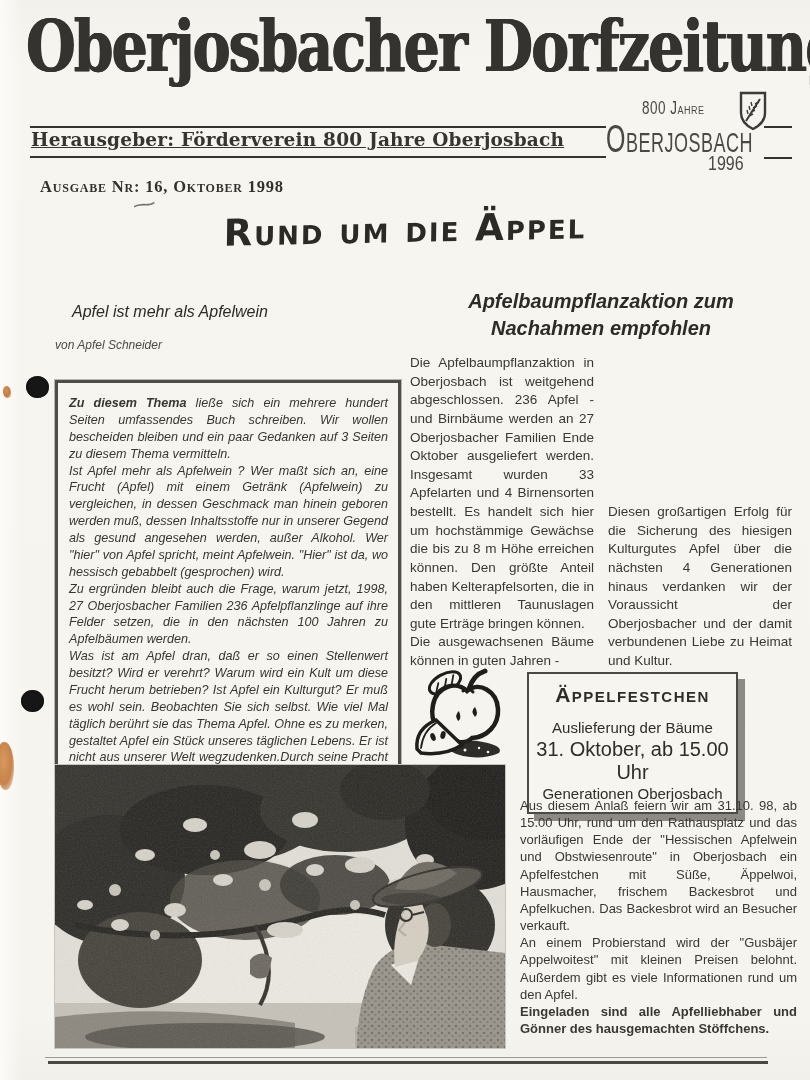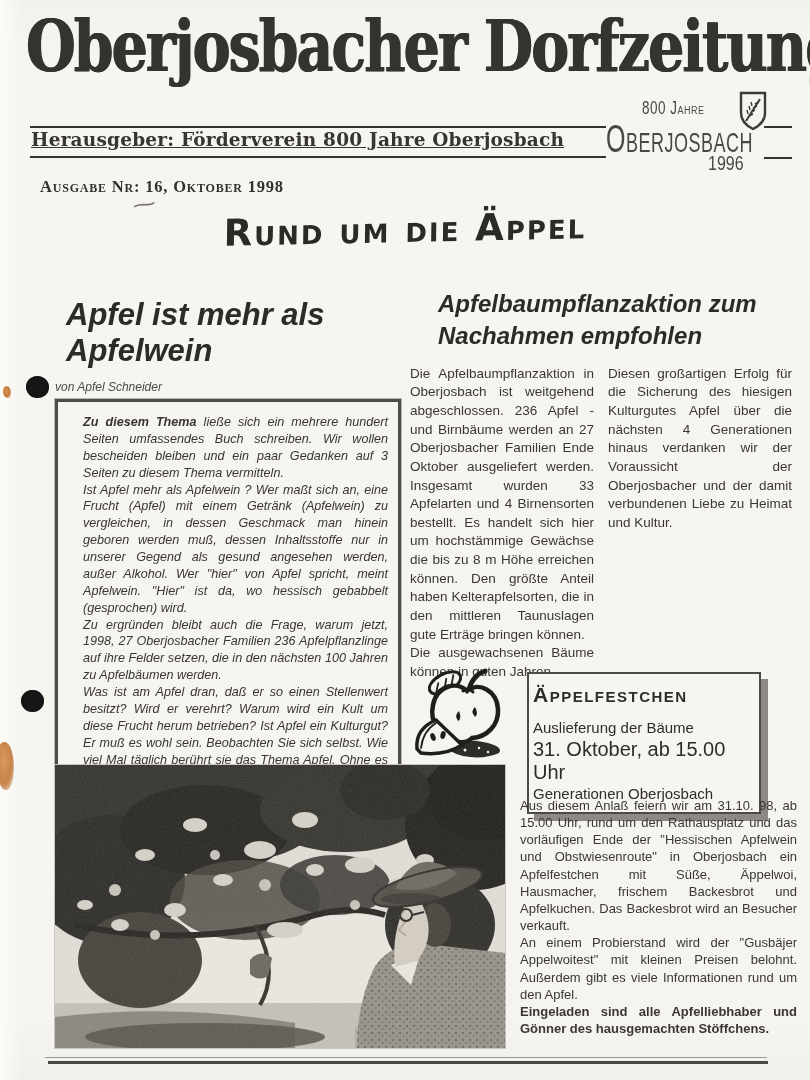--- a/index.html
+++ b/index.html
@@ -34,42 +34,42 @@
   .pen-mark{position:absolute;left:138px;top:192px;font-size:22px;color:#75726c;
     transform:rotate(-10deg) scaleX(1.9);display:inline-block;}
 
   
   .headline{position:absolute;left:215px;top:208px;width:380px;text-align:center;
     font-family:"DejaVu Sans", sans-serif;font-weight:bold;font-variant:small-caps;
     font-size:37px;letter-spacing:2px;color:#2c2a26;transform:rotate(-1.2deg) skewX(-2deg);}
 
   
   .left-article{position:absolute;left:55px;top:286px;width:346px;}
-  .left-article h2{margin:11px;font-size:31px;font-style:italic;font-weight:bold;color:#2d2b27;}
+  .left-article h2{margin:17px;font-size:16px;font-style:italic;font-weight:normal;color:#2d2b27;}
   .byline{margin-top:7px;font-size:12px;font-style:italic;color:#4c4a45;}
-  .text-box{margin-top:5px;height:492px;box-sizing:border-box;border:3px solid #4f4d49;
-    box-shadow:0 0 0 1px #b9b6b0;padding:12px 10px 8px 25px;overflow:hidden;
+  .text-box{margin-top:28px;height:492px;box-sizing:border-box;border:3px solid #4f4d49;
+    box-shadow:0 0 0 1px #b9b6b0;padding:12px 10px 8px 11px;overflow:hidden;
     font-size:12.6px;font-style:italic;line-height:1.34;text-align:justify;color:#38362f;}
   .text-box p{margin:0;}
   .text-box b{font-weight:bold;}
 
   
   .right-article{position:absolute;left:410px;top:288px;width:382px;}
-  .right-article h2{margin:0;padding:0 28px;font-size:24px;line-height:1.35;font-style:italic;
-    font-weight:bold;text-align:left;color:#2d2b27;}
-  .cols{display:flex;gap:14px;margin-top:12px;}
+  .right-article h2{margin:0;padding:0 28px;font-size:20px;line-height:1.35;font-style:italic;
+    font-weight:bold;text-align:center;color:#2d2b27;}
+  .cols{display:flex;gap:14px;margin-top:12px;align-items:flex-end;}
   .col{width:184px;font-size:13.5px;line-height:1.38;text-align:justify;color:#3a3831;
     hyphens:auto;}
   .col p{margin:0;}
 
   
   .apple{position:absolute;left:403px;top:663px;}
-  .fest-box{position:absolute;left:527px;top:672px;width:234px;box-sizing:border-box;
+  .fest-box{position:absolute;left:527px;top:672px;width:211px;box-sizing:border-box;
     border:2px solid #4c4a46;box-shadow:7px 7px 0 0 #8d8a85;background:#f7f5f0;
-    text-align:left;padding:9px 4px 10px 4px;color:#2f2d29;}
+    text-align:center;padding:9px 4px 10px 4px;color:#2f2d29;}
   .fest-title{font-size:21px;font-weight:bold;font-variant:small-caps;letter-spacing:1.5px;}
   .fest-l1{font-size:15px;margin-top:12px;}
   .fest-l2{font-size:20px;margin-top:2px;}
   .fest-l3{font-size:15px;margin-top:1px;}
 
   
   .photo{position:absolute;left:55px;top:765px;width:450px;height:283px;margin:0;
     outline:1px solid #c8c5be;}
 
   

